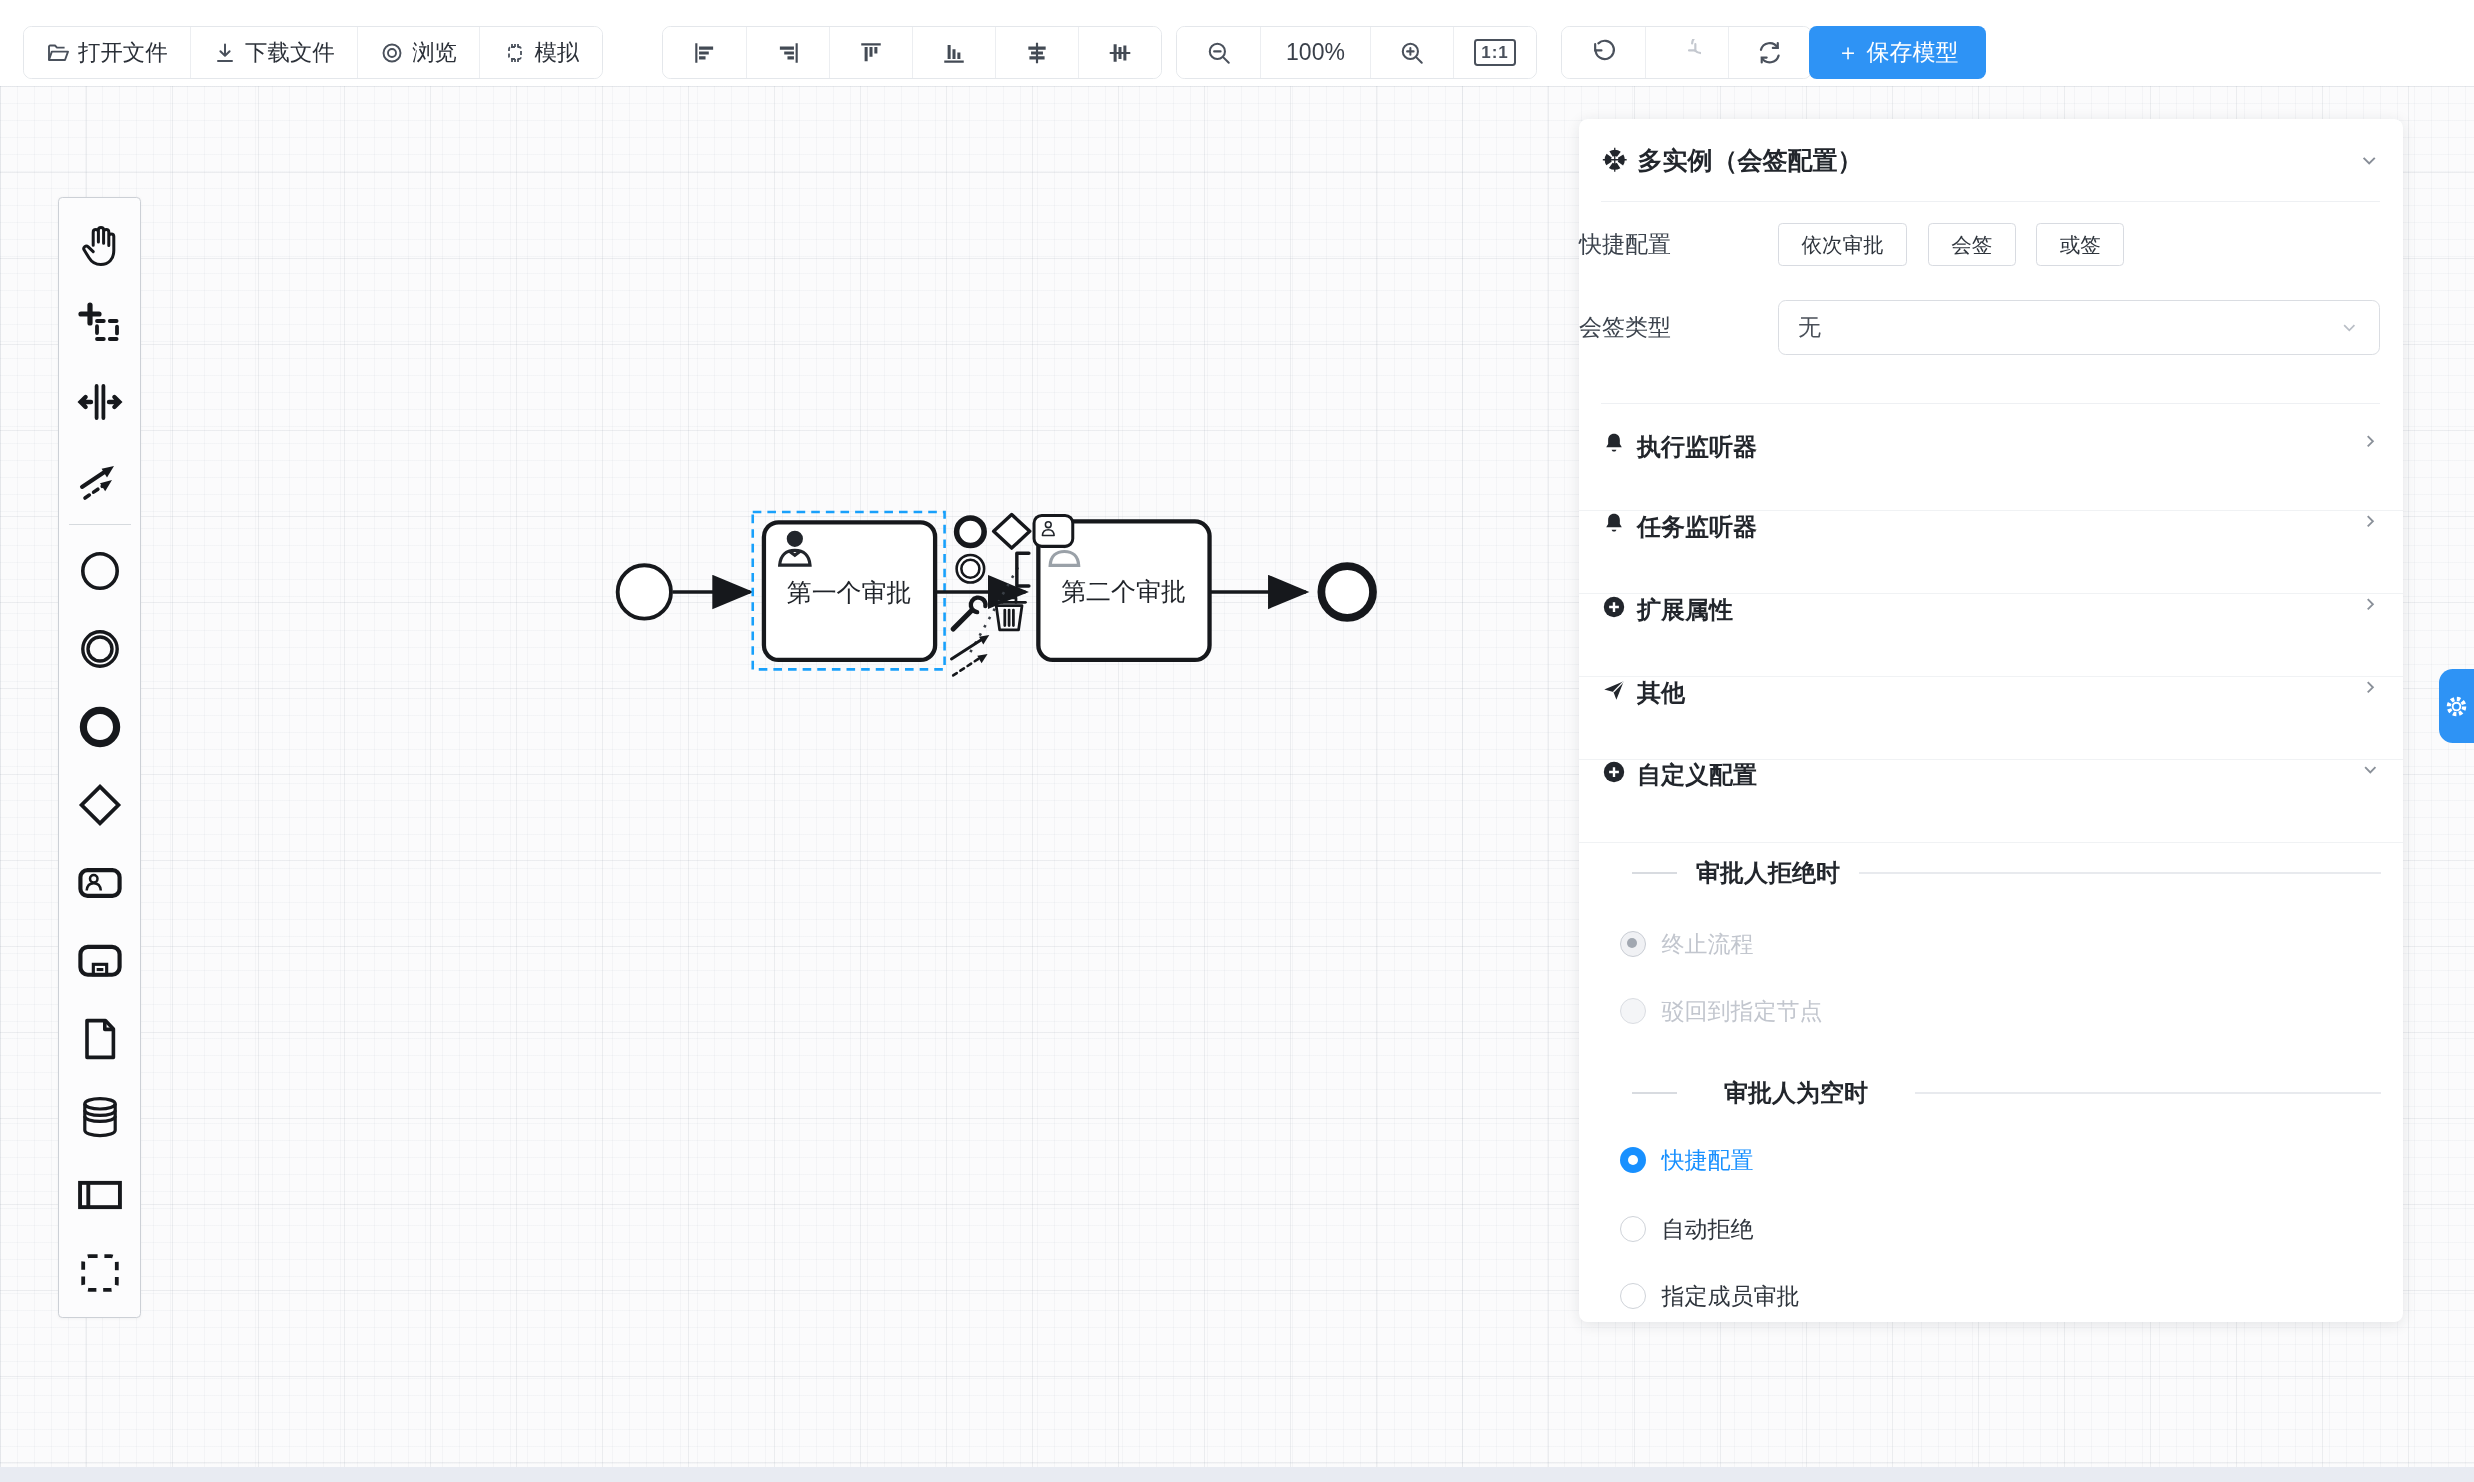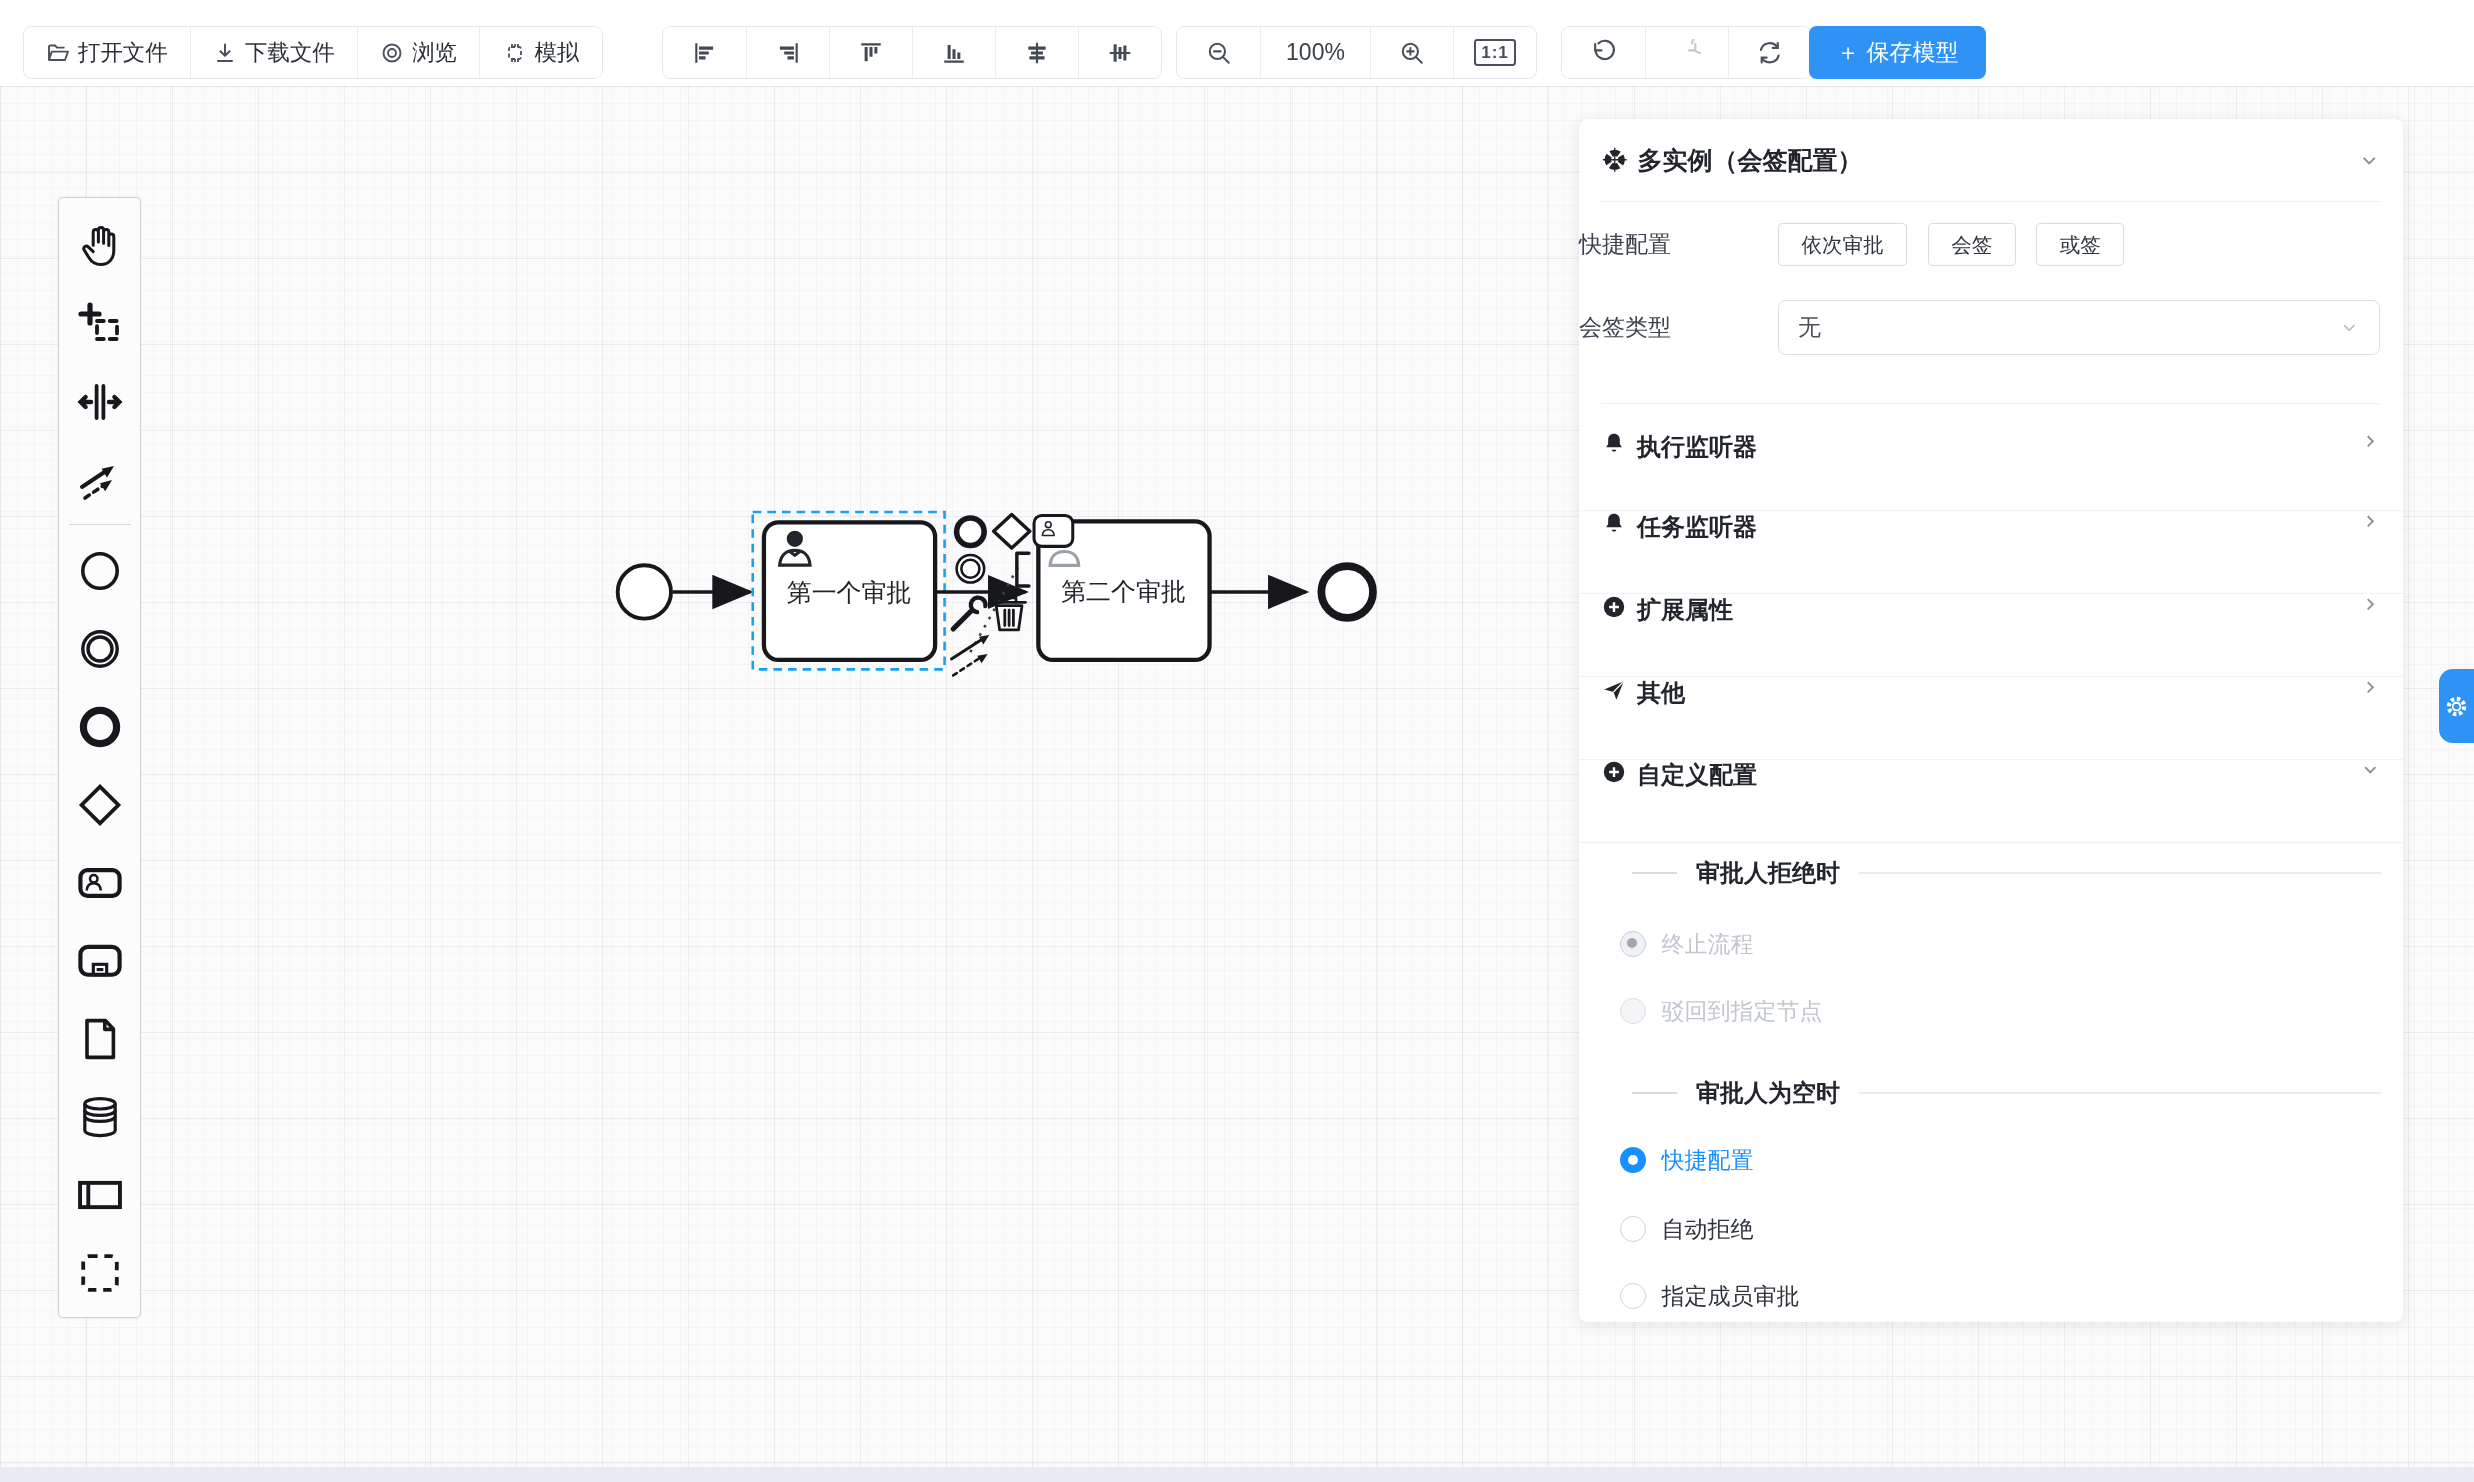--- a/index.html
+++ b/index.html
@@ -470,21 +470,21 @@
 
     <div class="p-abs radiorow" style="top:799px;">
       <span class="radio radio--on-dis"></span>
       <span class="rlabel rlabel--dis">终止流程</span>
     </div>
     <div class="p-abs radiorow" style="top:866px;">
       <span class="radio radio--off-dis"></span>
       <span class="rlabel rlabel--dis">驳回到指定节点</span>
     </div>
 
-    <div class="p-abs subdiv" style="top:961px; height:26px;">
+    <div class="p-abs subdiv" style="top:961px; height:26px;gap:28px;">
       <span class="l1"></span>
       <span class="t">审批人为空时</span>
       <span class="l2"></span>
     </div>
 
     <div class="p-abs radiorow" style="top:1015px;">
       <span class="radio radio--on"></span>
       <span class="rlabel rlabel--blue">快捷配置</span>
     </div>
     <div class="p-abs radiorow" style="top:1084px;">

